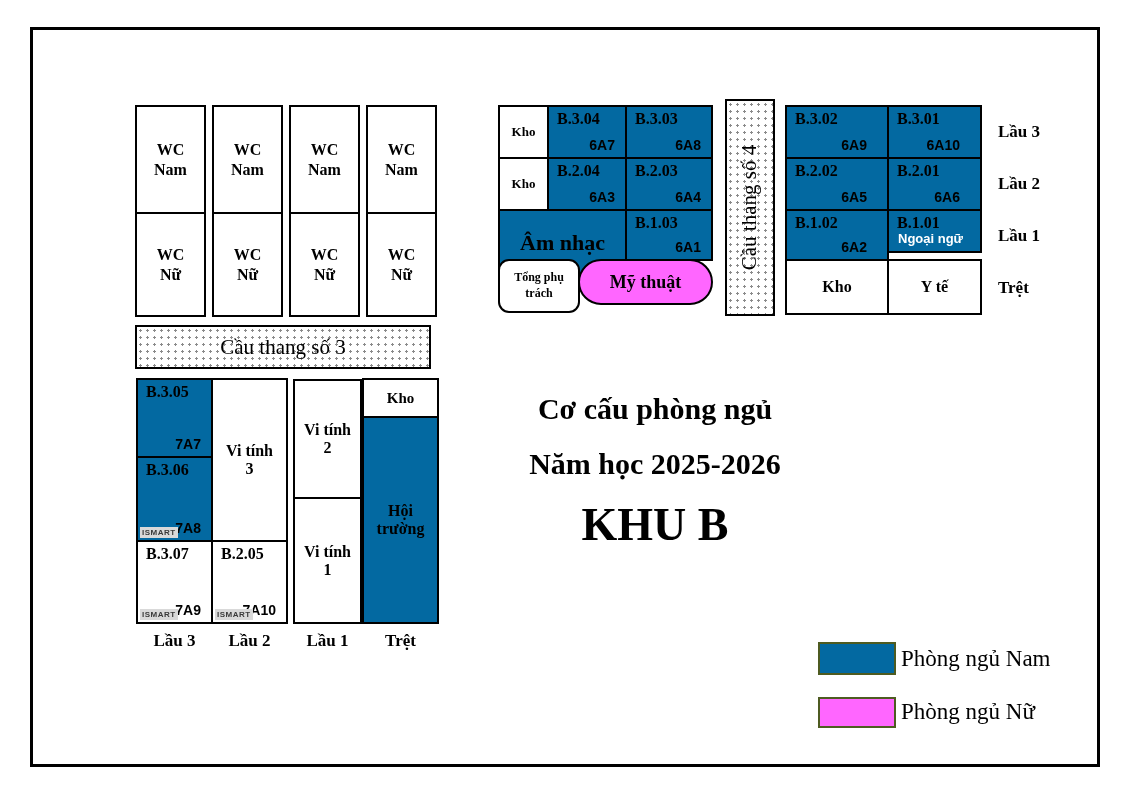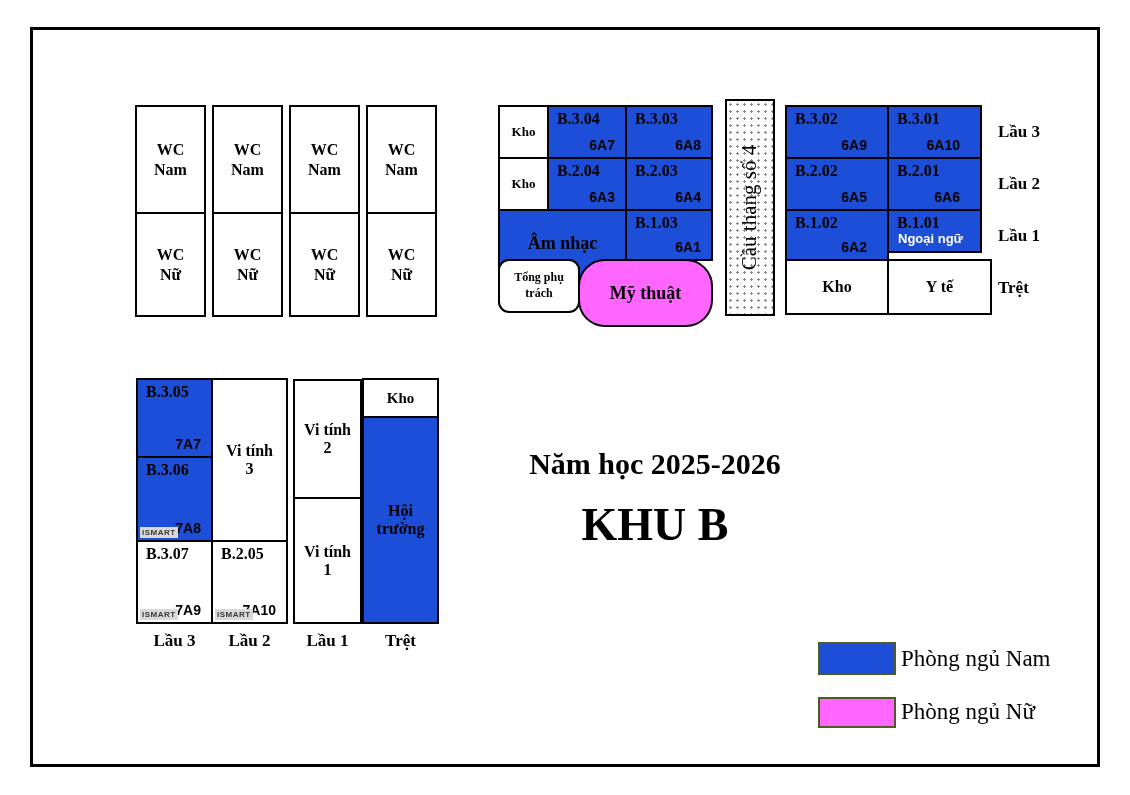--- a/index.html
+++ b/index.html
@@ -1,20 +1,20 @@
 <!DOCTYPE html>
 <html><head>
 <meta charset="utf-8">
 <style>
   html,body{margin:0;padding:0;width:1130px;height:795px;overflow:hidden;background:#fff;
     font-family:"Liberation Serif", serif;color:#000;}
   .stage{position:absolute;left:0;top:0;width:1130px;height:795px;}
   .frame{position:absolute;left:30px;top:27px;width:1064px;height:734px;border:3px solid #000;}
   .box{position:absolute;border:2px solid #000;background:#fff;box-sizing:border-box;}
-  .male{background:#1d4ed8;}
+  .male{background:#0369a1;}
   .female{background:#FF66FF;}
   .dots{background-color:#fff;
     background-image:radial-gradient(#8a8a8a 1px, transparent 1.3px);
     background-size:7px 7px;}
   .center{display:flex;align-items:center;justify-content:center;text-align:center;}
   .pre{white-space:pre-line;}
   .b{font-weight:bold;}
   .room .code{position:absolute;top:3px;left:8px;font-weight:bold;font-size:16px;}
   .room .cls{position:absolute;bottom:4px;right:10px;font-family:"Liberation Sans",sans-serif;
     font-weight:bold;font-size:14px;}
@@ -62,20 +62,21 @@
 Nữ</div>
     </div>
     <div class="box wc-col" style="left:366px;top:105px;width:71px;height:212px;">
       <div class="cell pre">WC
 Nam</div>
       <div class="cell bottom pre">WC
 Nữ</div>
     </div>
   </div>
 
+  <div class="box dots center stair-h" style="left:135px;top:325px;width:296px;height:44px;">Cầu thang số 3</div>
 
   <div>
 
     <div class="box male room" style="left:136px;top:378px;width:77px;height:80px;">
       <span class="code">B.3.05</span>
       <span class="cls">7A7</span>
     </div>
     <div class="box male room" style="left:136px;top:456px;width:77px;height:86px;">
       <span class="code">B.3.06</span>
       <span class="cls">7A8</span>
@@ -125,29 +126,29 @@
     <div class="box center b" style="left:498px;top:157px;width:51px;height:54px;font-size:13px;">Kho</div>
     <div class="box male room" style="left:547px;top:157px;width:80px;height:54px;">
       <span class="code">B.2.04</span>
       <span class="cls">6A3</span>
     </div>
     <div class="box male room" style="left:625px;top:157px;width:88px;height:54px;">
       <span class="code">B.2.03</span>
       <span class="cls">6A4</span>
     </div>
 
-    <div class="box male center b" style="left:498px;top:209px;width:129px;height:68px;font-size:18px;">Âm nhạc</div>
+    <div class="box male center b" style="left:498px;top:209px;width:129px;height:68px;font-size:22px;">Âm nhạc</div>
     <div class="box male room" style="left:625px;top:209px;width:88px;height:52px;">
       <span class="code">B.1.03</span>
       <span class="cls">6A1</span>
     </div>
 
     <div class="box center pre b" style="left:498px;top:259px;width:82px;height:54px;font-size:12px;line-height:1.3;border-radius:11px;">Tổng phụ
 trách</div>
-    <div class="box female center b" style="left:578px;top:259px;width:135px;height:68px;font-size:18px;border-radius:27px;">Mỹ thuật</div>
+    <div class="box female center b" style="left:578px;top:259px;width:135px;height:46px;font-size:18px;border-radius:27px;">Mỹ thuật</div>
   </div>
 
   <div class="box dots stair-v" style="left:725px;top:99px;width:50px;height:217px;">
     <span>Cầu thang số 4</span>
   </div>
 
   <div>
 
     <div class="box male room" style="left:785px;top:105px;width:104px;height:54px;text-decoration:underline;">
       <span class="code">B.3.02</span>
@@ -170,28 +171,29 @@
     <div class="box male room" style="left:785px;top:209px;width:104px;height:52px;">
       <span class="code">B.1.02</span>
       <span class="cls cls-east">6A2</span>
     </div>
     <div class="box male room" style="left:887px;top:209px;width:95px;height:44px;">
       <span class="code">B.1.01</span>
       <span class="cls2">Ngoại ngữ</span>
     </div>
 
     <div class="box center b" style="left:785px;top:259px;width:104px;height:56px;font-size:16px;">Kho</div>
-    <div class="box center b" style="left:887px;top:259px;width:105px;height:56px;font-size:16px;">Y tế</div>
+    <div class="box center b" style="left:887px;top:259px;width:95px;height:56px;font-size:16px;">Y tế</div>
 
     <div class="flabel-e" style="left:998px;top:122px;width:90px;">Lầu 3</div>
     <div class="flabel-e" style="left:998px;top:174px;width:90px;">Lầu 2</div>
     <div class="flabel-e" style="left:998px;top:226px;width:90px;">Lầu 1</div>
     <div class="flabel-e" style="left:998px;top:278px;width:90px;">Trệt</div>
   </div>
 
+  <div class="title" style="top:392px;font-size:30px;">Cơ cấu phòng ngủ</div>
   <div class="title" style="top:447px;font-size:30px;">Năm học 2025-2026</div>
   <div class="title" style="top:498px;font-size:46px;">KHU B</div>
 
   <div>
     <div class="legend-swatch male" style="left:818px;top:642px;width:78px;height:33px;"></div>
     <div class="legend-label" style="left:901px;top:646px;">Phòng ngủ Nam</div>
     <div class="legend-swatch female" style="left:818px;top:697px;width:78px;height:31px;"></div>
     <div class="legend-label" style="left:901px;top:699px;">Phòng ngủ Nữ</div>
   </div>
 </div>

